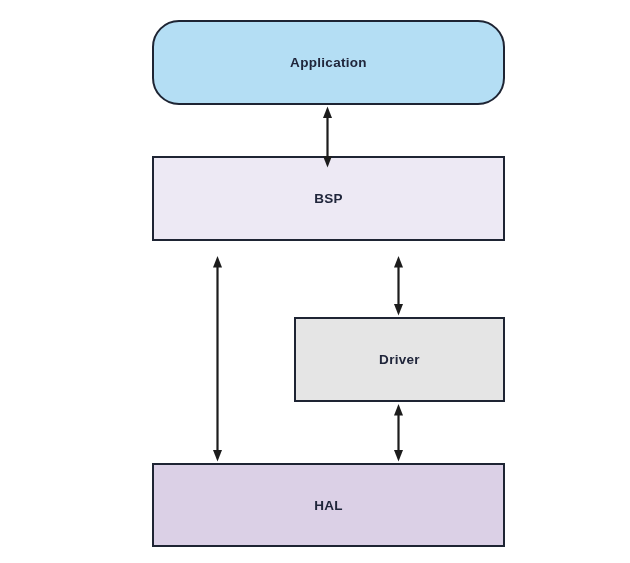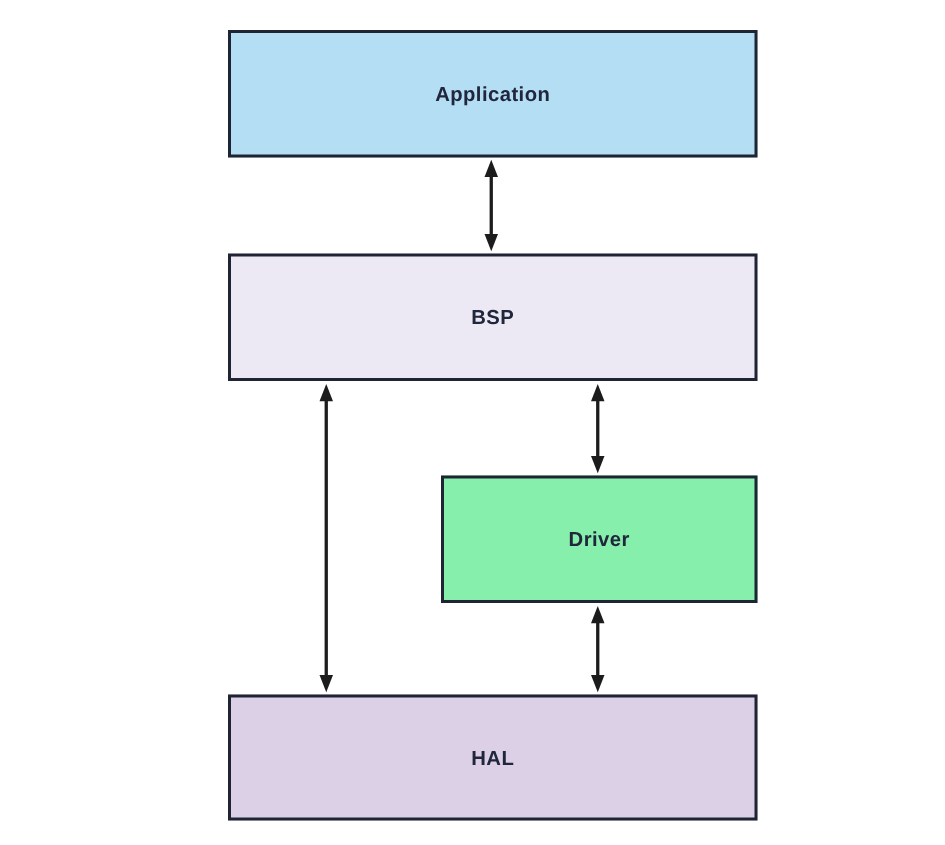--- a/index.html
+++ b/index.html
@@ -26,22 +26,22 @@
     display: flex;
     align-items: center;
     justify-content: center;
   }
   .block .label {
     font-size: 13.5px;
     font-weight: 700;
     letter-spacing: 0.3px;
     color: var(--text-color);
   }
-  .block-application { left: 152px; top: 20px;  width: 353px; height: 85px; }
-  .block-bsp         { left: 152px; top: 169px; width: 353px; height: 85px; }
+  .block-application { left: 152px; top: 20px;  width: 353px; height: 85px; border-radius: 27px; }
+  .block-bsp         { left: 152px; top: 156px; width: 353px; height: 85px; }
   .block-driver      { left: 294px; top: 317px; width: 211px; height: 85px; }
   .block-hal         { left: 152px; top: 463px; width: 353px; height: 84px; }
   .arrows {
     position: absolute;
     left: 0; top: 0;
     width: 630px; height: 563px;
     pointer-events: none;
   }
   .arrows line {
     stroke: var(--arrow-color);
@@ -57,21 +57,21 @@
 <div class="canvas">
 
   <div class="block block-application" style="background: rgb(180, 222, 244);">
     <span class="label">Application</span>
   </div>
 
   <div class="block block-bsp" style="background: rgb(237, 233, 244);">
     <span class="label">BSP</span>
   </div>
 
-  <div class="block block-driver" style="background: #86efac; text-align: center;">
+  <div class="block block-driver" style="background: #e5e5e5; text-align: center;">
     <span class="label">Driver</span>
   </div>
 
   <div class="block block-hal" style="background: rgb(219, 208, 230); align-items: center;">
     <span class="label">HAL</span>
   </div>
 
   <svg class="arrows" width="630" height="563" viewBox="0 0 630 563" xmlns="http://www.w3.org/2000/svg">
 
     <g>

